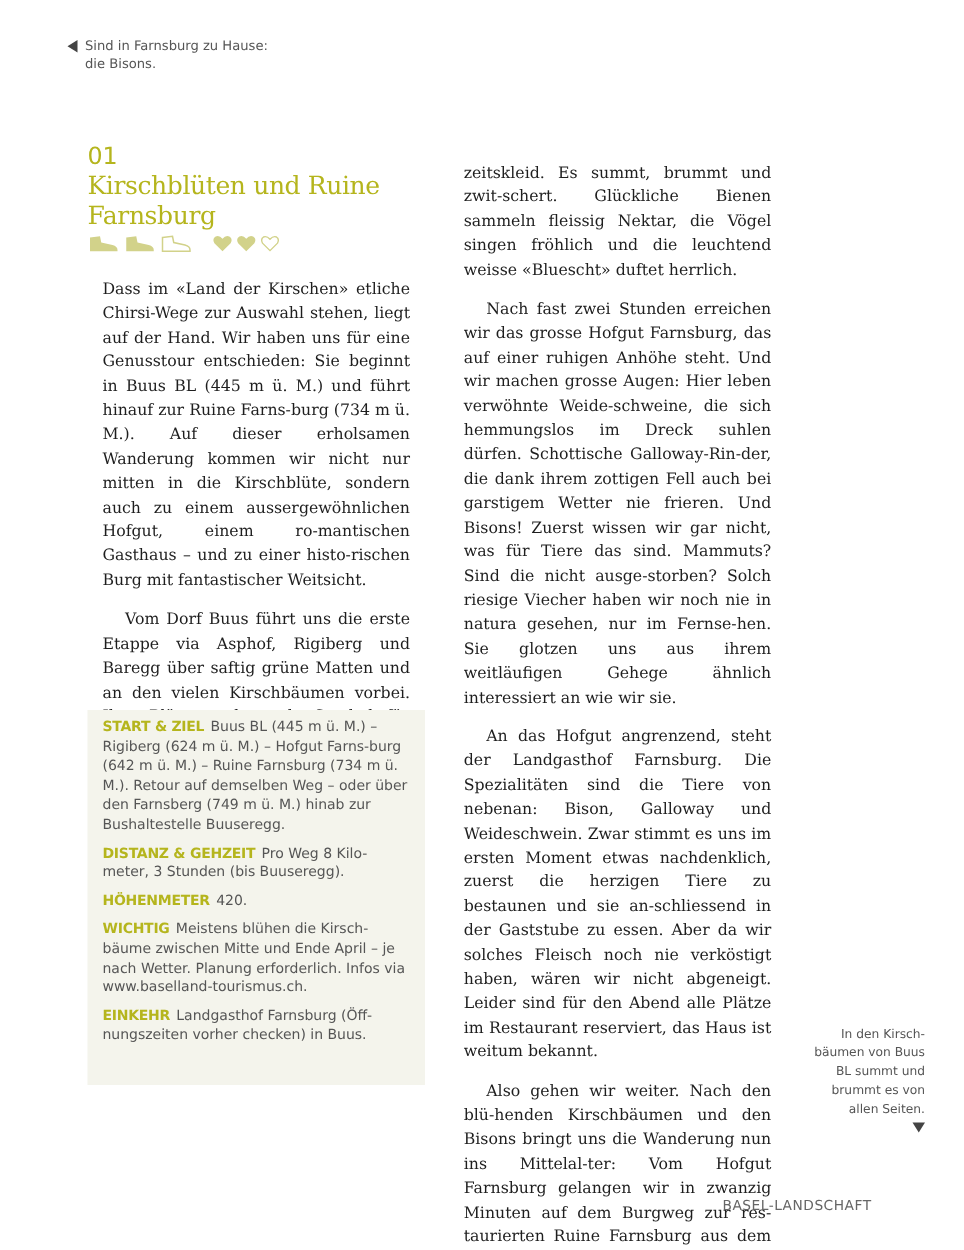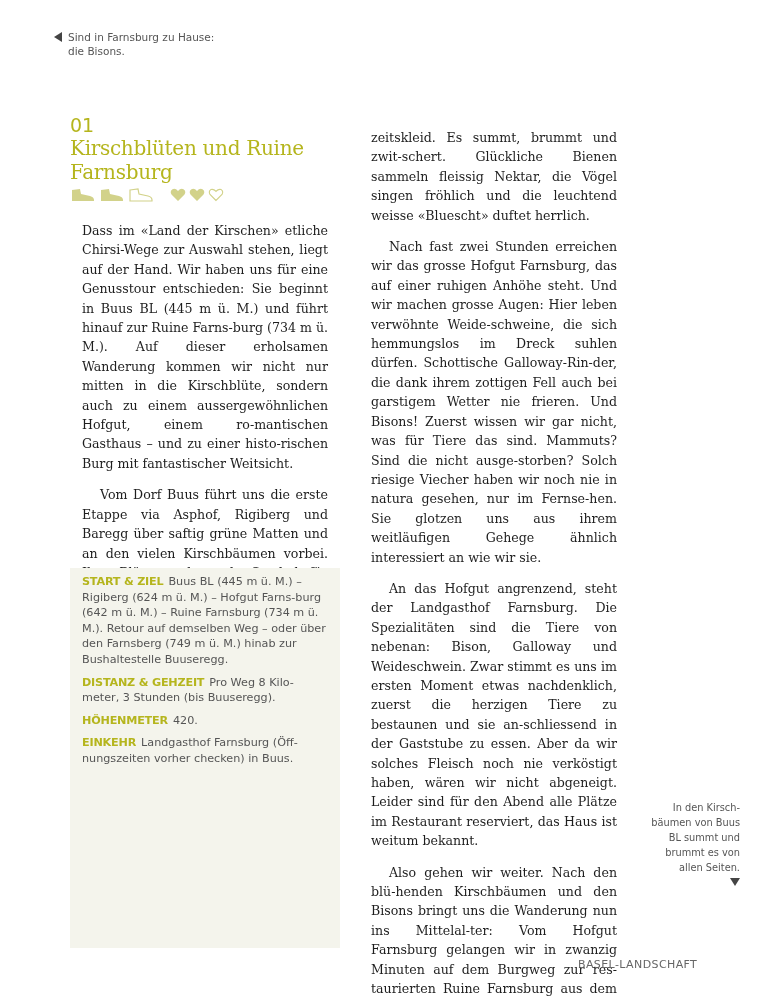--- a/index.html
+++ b/index.html
@@ -17,26 +17,26 @@
     .col p.indent { text-indent: 18px; }
     .col-left { left: 70px; top: 209px; width: 270px; }
     .col-right { left: 359px; top: 116px; width: 270px; }
     .route-num { position: absolute; left: 70px; top: 114px; font-family: "DejaVu Sans", sans-serif;
       font-weight: normal; font-size: 19px; color: #b5b51d; }
     .route-title { position: absolute; left: 70px; top: 136px; width: 270px; font-family: "DejaVu Serif", serif;
       font-size: 20px; line-height: 24px; color: #b5b51d; letter-spacing: -0.3px; }
     .ratings { position: absolute; left: 70px; top: 188px; display: flex; align-items: center; gap: 3px; }
     .ratings svg { display: block; }
     .ratings .gap { width: 10px; }
-    .infobox { position: absolute; left: 70px; top: 568px; width: 270px; height: 380px;
+    .infobox { position: absolute; left: 70px; top: 568px; width: 270px; height: 300px;
       background: #f4f4ec; box-sizing: border-box; padding: 6px 12px 0 12px;
       font-family: "DejaVu Sans", sans-serif; font-size: 11.2px; line-height: 15.6px; color: #555; }
     .infobox .item { margin-bottom: 7px; }
     .infobox .key { color: #b5b51d; font-weight: bold; margin-right: 5px; letter-spacing: -0.2px; }
-    .side-caption { position: absolute; left: 650px; top: 800px; width: 90px; text-align: right;
+    .side-caption { position: absolute; left: 650px; top: 820px; width: 90px; text-align: right;
       font-family: "DejaVu Sans", sans-serif; font-size: 9.8px; line-height: 15px; color: #555; }
     .side-caption .tri-down { display: inline-block; width: 0; height: 0; border-left: 5px solid transparent;
       border-right: 5px solid transparent; border-top: 8px solid #444; margin-top: 3px; }
     .footer { position: absolute; left: 578px; top: 958px; font-family: "DejaVu Sans", sans-serif;
       font-size: 11px; color: #666; letter-spacing: 0.4px; display: flex; gap: 18px; flex-direction: column; }
     .footer .page { font-weight: bold; color: #555; margin-top: 24px; }
   </style>
 </head>
 <body>
 
@@ -82,20 +82,23 @@
   <div class="item">
     <span class="key">START &amp; ZIEL</span><span>Buus BL (445 m ü. M.) – Rigiberg (624 m ü. M.) – Hofgut Farns-burg (642 m ü. M.) – Ruine Farnsburg (734 m ü. M.). Retour auf demselben Weg – oder über den Farnsberg (749 m ü. M.) hinab zur Bushaltestelle Buuseregg.</span>
   </div>
   <div class="item">
     <span class="key">DISTANZ &amp; GEHZEIT</span><span>Pro Weg 8 Kilo-meter, 3 Stunden (bis Buuseregg).</span>
   </div>
   <div class="item">
     <span class="key">HÖHENMETER</span><span>420.</span>
   </div>
   <div class="item">
+    <span class="key">WICHTIG</span><span>Meistens blühen die Kirsch-bäume zwischen Mitte und Ende April – je nach Wetter. Planung erforderlich. Infos via www.baselland-tourismus.ch.</span>
+  </div>
+  <div class="item">
     <span class="key">EINKEHR</span><span>Landgasthof Farnsburg (Öff-nungszeiten vorher checken) in Buus.</span>
   </div>
 </div>
 
 <div class="col col-right">
   <p>zeitskleid. Es summt, brummt und zwit-schert. Glückliche Bienen sammeln fleissig Nektar, die Vögel singen fröhlich und die leuchtend weisse «Bluescht» duftet herrlich.</p>
   <p class="indent">Nach fast zwei Stunden erreichen wir das grosse Hofgut Farnsburg, das auf einer ruhigen Anhöhe steht. Und wir machen grosse Augen: Hier leben verwöhnte Weide-schweine, die sich hemmungslos im Dreck suhlen dürfen. Schottische Galloway-Rin-der, die dank ihrem zottigen Fell auch bei garstigem Wetter nie frieren. Und Bisons! Zuerst wissen wir gar nicht, was für Tiere das sind. Mammuts? Sind die nicht ausge-storben? Solch riesige Viecher haben wir noch nie in natura gesehen, nur im Fernse-hen. Sie glotzen uns aus ihrem weitläufigen Gehege ähnlich interessiert an wie wir sie.</p>
   <p class="indent">An das Hofgut angrenzend, steht der Landgasthof Farnsburg. Die Spezialitäten sind die Tiere von nebenan: Bison, Galloway und Weideschwein. Zwar stimmt es uns im ersten Moment etwas nachdenklich, zuerst die herzigen Tiere zu bestaunen und sie an-schliessend in der Gaststube zu essen. Aber da wir solches Fleisch noch nie verköstigt haben, wären wir nicht abgeneigt. Leider sind für den Abend alle Plätze im Restaurant reserviert, das Haus ist weitum bekannt.</p>
   <p class="indent">Also gehen wir weiter. Nach den blü-henden Kirschbäumen und den Bisons bringt uns die Wanderung nun ins Mittelal-ter: Vom Hofgut Farnsburg gelangen wir in zwanzig Minuten auf dem Burgweg zur res-taurierten Ruine Farnsburg aus dem 14. Jahrhundert. In der gepflegten Anlage gibt es imposante Überreste der Schildmauer, Türme, mehrere Gebäude und die Ring-mauer. Wir bleiben lange auf den altehr-würdigen Mauern sitzen, geniessen die atemberaubende Weitsicht über das Basel-biet und die angenehme Stille.</p>
 </div>

